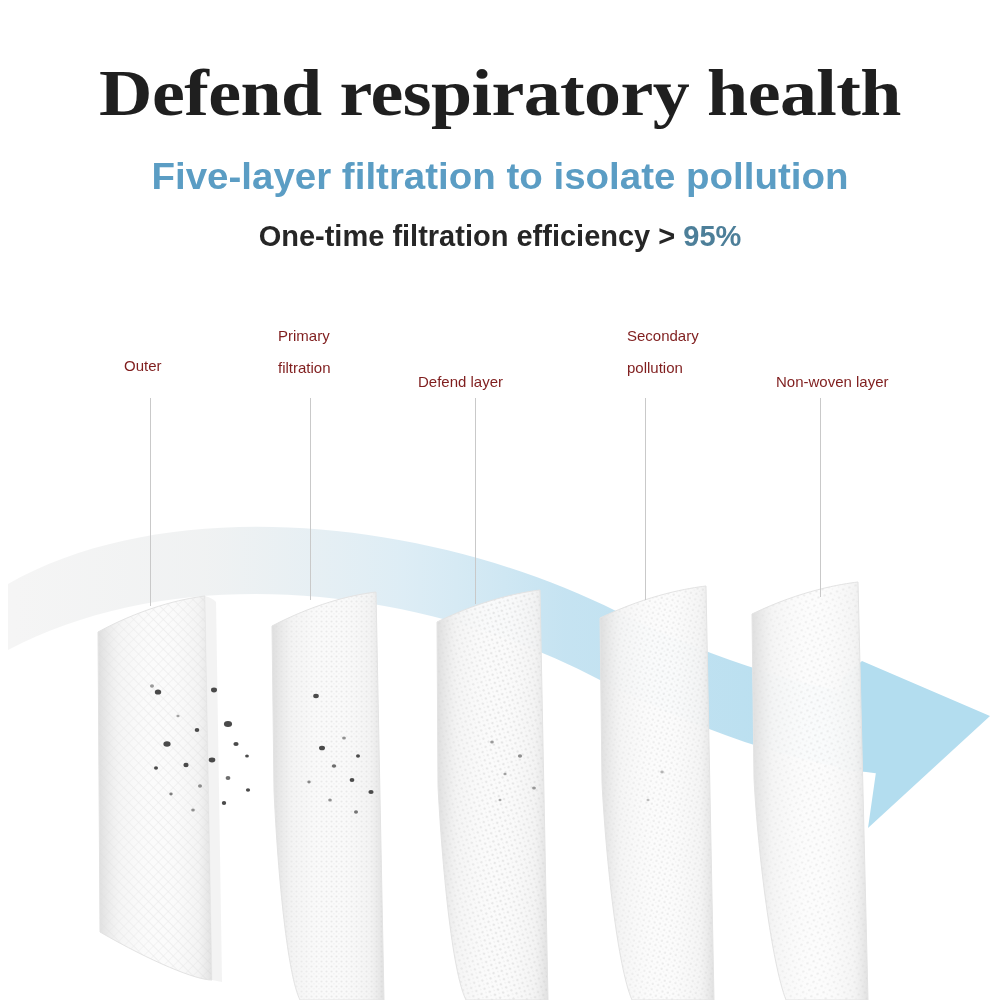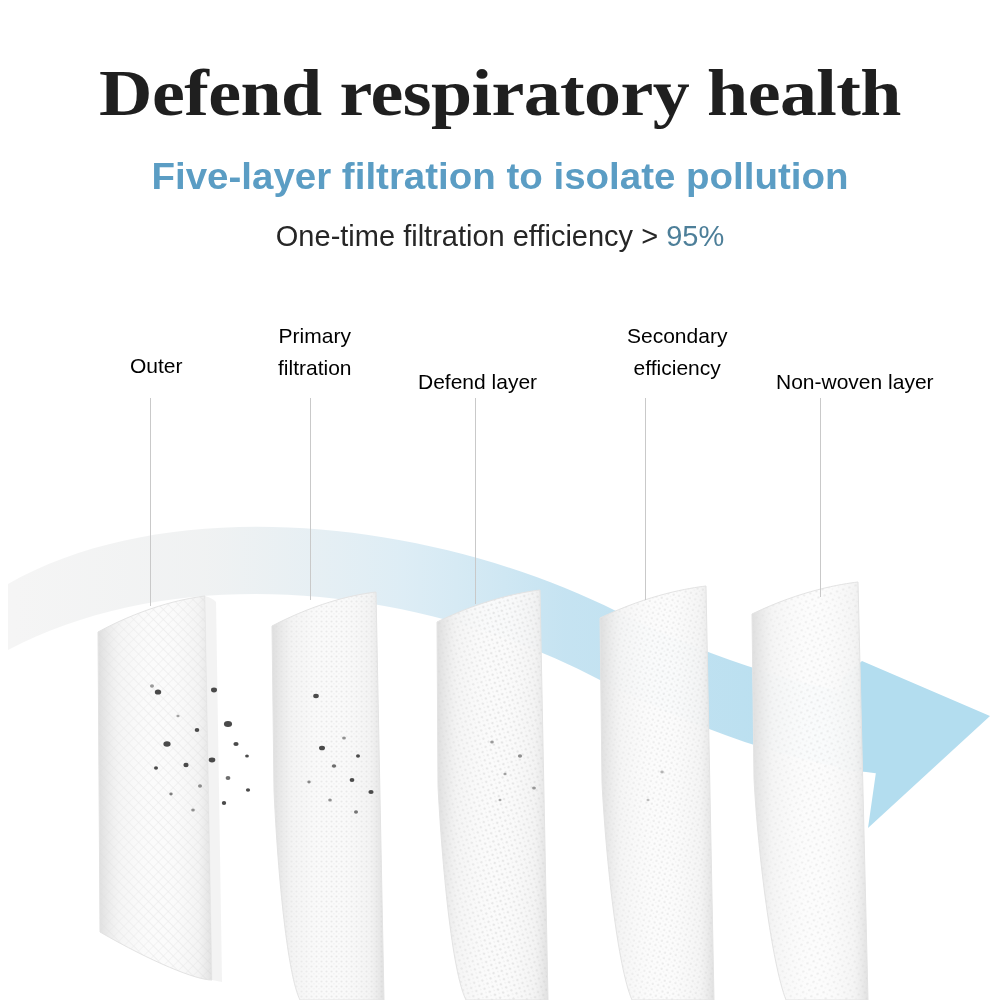--- a/index.html
+++ b/index.html
@@ -54,40 +54,40 @@
     transform-origin: 500px 50%;
     white-space: nowrap;
   }
   .efficiency {
     position: absolute;
     left: 0;
     top: 218px;
     width: 1000px;
     text-align: center;
     font-family: "Liberation Sans", sans-serif;
-    font-weight: normal;
+    font-weight: bold;
     font-size: 29px;
     line-height: 36px;
     color: #262626;
     white-space: nowrap;
   }
   .efficiency .value {
     color: #4d7f99;
   }
 
   
   .layer-label {
     position: absolute;
     font-family: "Liberation Sans", sans-serif;
     font-weight: normal;
-    font-size: 21px;
+    font-size: 15px;
     line-height: 32px;
-    color: #000000;
+    color: #7f1d1d;
     white-space: pre-line;
-    text-align: center;
+    text-align: left;
   }
 
   
   .leader-line {
     position: absolute;
     width: 1px;
     background: #c9c9c9;
   }
 
   
@@ -245,29 +245,29 @@
       </g>
     </svg>
   </div>
 
   <div class="leader-line" style="left:150px; top:398px; height:208px;"></div>
   <div class="leader-line" style="left:310px; top:398px; height:202px;"></div>
   <div class="leader-line" style="left:475px; top:398px; height:206px;"></div>
   <div class="leader-line" style="left:645px; top:398px; height:202px;"></div>
   <div class="leader-line" style="left:820px; top:398px; height:199px;"></div>
 
-  <div class="layer-label" style="left:124px; top:350px;margin-left:6px;">Outer</div>
+  <div class="layer-label" style="left:124px; top:350px;">Outer</div>
 
   <div class="layer-label" style="left:278px; top:320px;">Primary
 filtration</div>
 
   <div class="layer-label" style="left:418px; top:366px;">Defend layer</div>
 
   <div class="layer-label" style="left:627px; top:320px;">Secondary
-efficiency</div>
+pollution</div>
 
   <div class="layer-label" style="left:776px; top:354px;margin-top:12px;">Non-woven layer</div>
 
   <div class="title">Defend respiratory health</div>
 
   <div class="subtitle">Five-layer filtration to isolate pollution</div>
 
   <div class="efficiency">
     <span>One-time filtration efficiency &gt; </span><span class="value">95%</span>
   </div>

